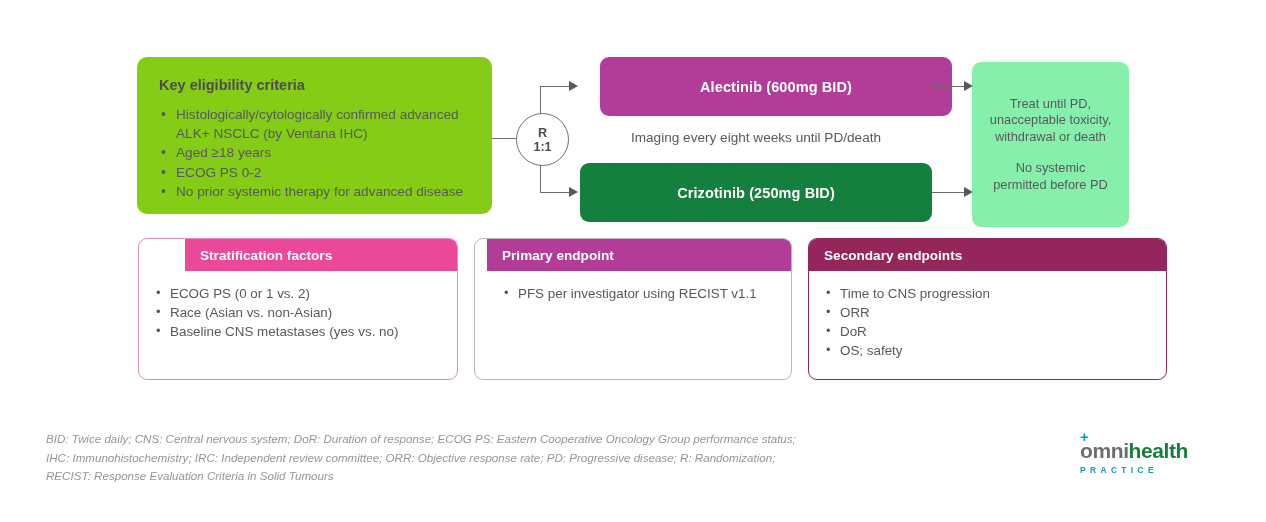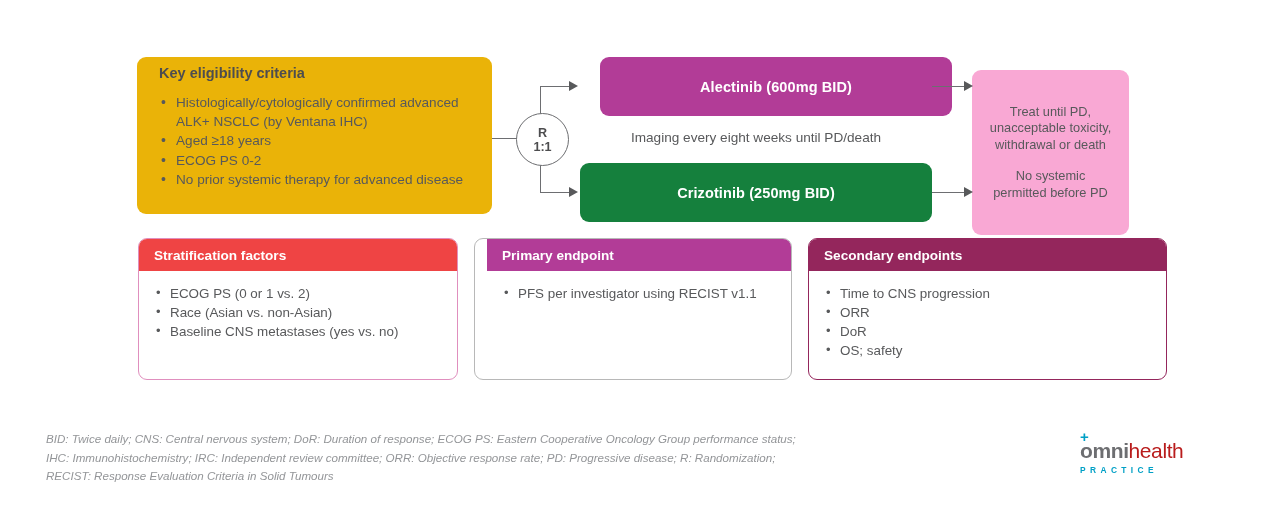--- a/index.html
+++ b/index.html
@@ -22,22 +22,23 @@
     box-sizing: border-box;
     border-radius: 9px;
   }
 
   
   #eligibility-box {
     left: 137px;
     top: 57px;
     width: 355px;
     height: 157px;
-    background: #eab308;
-    padding: 8px 22px 0 22px;
+    background: #84cc16;
+    padding: 20px 22px 0 22px;
+    border-radius: 10px;
   }
   #eligibility-title {
     font-size: 14.5px;
     font-weight: bold;
     color: #4d4d4f;
     margin-bottom: 13px;
   }
   ul.crit {
     margin: 0;
     padding: 0;
@@ -134,24 +135,24 @@
     top: 130px;
     width: 352px;
     text-align: center;
     font-size: 13.6px;
     color: #58595b;
   }
 
   
   #outcome-box {
     left: 972px;
-    top: 70px;
+    top: 62px;
     width: 157px;
     height: 165px;
-    background: #f9a8d4;
+    background: #86efac;
     display: flex;
     flex-direction: column;
     align-items: center;
     justify-content: center;
     text-align: center;
     padding: 0 9px;
   }
   #outcome-box p {
     margin: 0;
     font-size: 12.8px;
@@ -202,21 +203,21 @@
     color: #58595b;
   }
 
   #strat-panel {
     left: 138px;
     top: 238px;
     width: 320px;
     height: 142px;
     border-color: #e08fbe;
   }
-  #strat-panel .panel-head { background: #ef4444; }
+  #strat-panel .panel-head { background: #ec4899; margin-left: 46px; }
 
   #primary-panel {
     left: 474px;
     top: 238px;
     width: 318px;
     height: 142px;
     border-color: #b8b8b8;
     padding-left: 12px;
   }
   #primary-panel .panel-head { background: #b23c97; }
@@ -252,21 +253,21 @@
     height: 40px;
   }
   #logo-word {
     position: relative;
     font-size: 21px;
     line-height: 22px;
     letter-spacing: -0.4px;
     white-space: nowrap;
   }
   #logo-omni { color: #6d6e71; font-weight: bold; }
-  #logo-health { color: #b91c1c; font-weight: normal; }
+  #logo-health { color: #15803d; font-weight: bold; }
   #logo-plus {
     position: absolute;
     left: 0px;
     top: -9px;
     width: 11px;
     height: 11px;
     color: #00a0c6;
     font-size: 15px;
     line-height: 11px;
     font-weight: bold;

